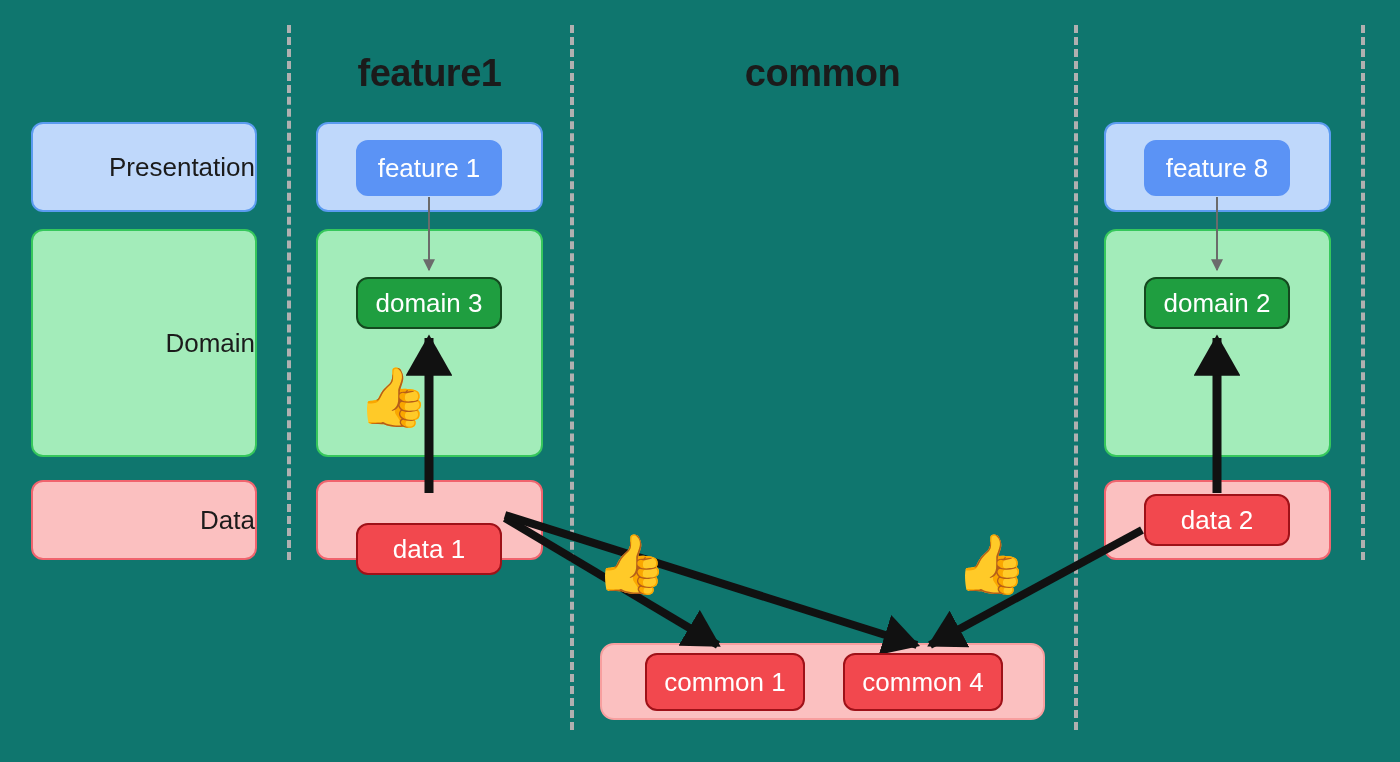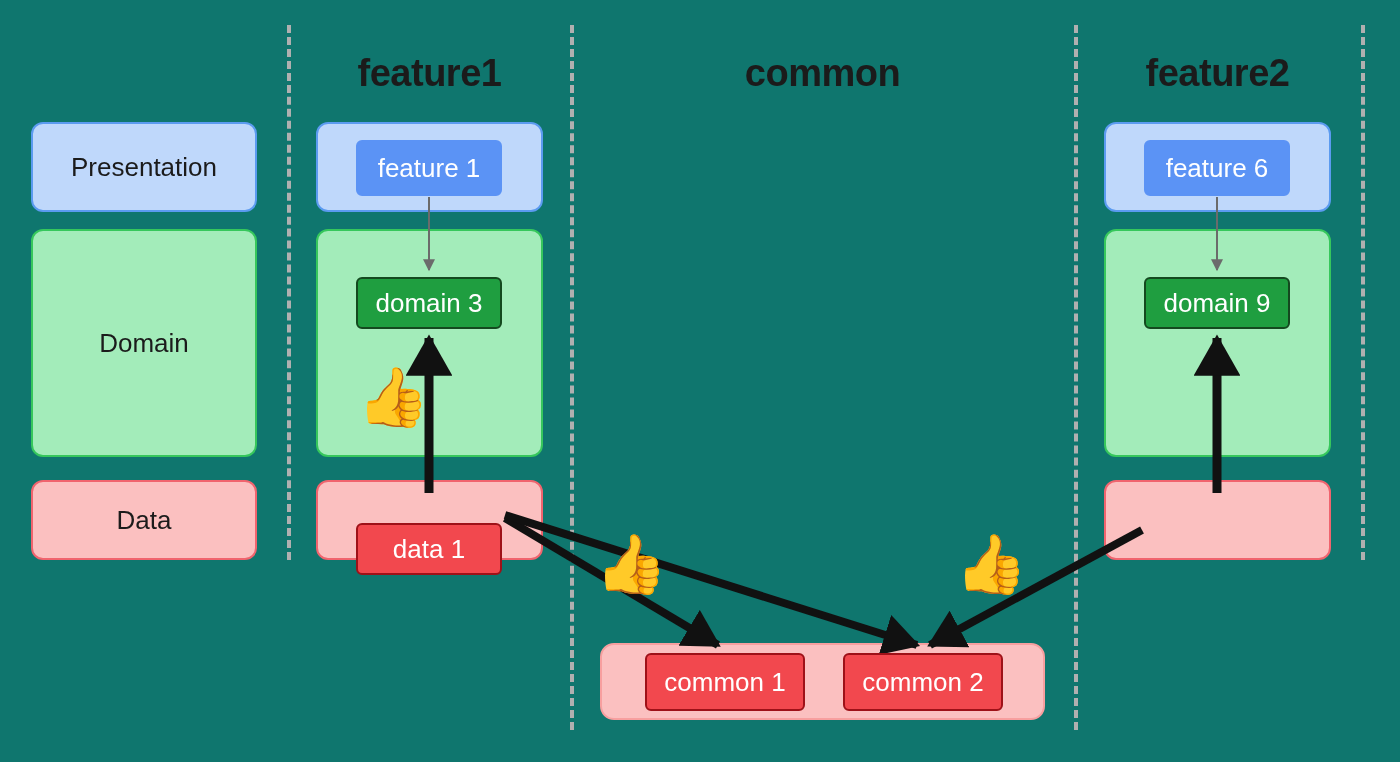--- a/index.html
+++ b/index.html
@@ -38,21 +38,21 @@
 
   
   .layer {
     position: absolute;
     box-sizing: border-box;
     border-radius: 12px;
     border-width: 2px;
     border-style: solid;
     display: flex;
     align-items: center;
-    justify-content: center;
+    justify-content: flex-end;
   }
   .layer-label {
     font-size: 26px;
     color: #1b1b1b;
   }
 
   .layer.presentation {
     background: #bfd8fb;
     border-color: #5b9bf0;
   }
@@ -62,21 +62,21 @@
   }
   .layer.data {
     background: #fbc0c0;
     border-color: #f0646e;
   }
 
   
   .node {
     position: absolute;
     box-sizing: border-box;
-    border-radius: 6px;
+    border-radius: 12px;
     border-width: 2px;
     border-style: solid;
     display: flex;
     align-items: center;
     justify-content: center;
     color: #ffffff;
     font-size: 26px;
     z-index: 5;
     white-space: nowrap;
   }
@@ -118,21 +118,20 @@
 
 <div id="stage">
 
   <div class="vsep" style="left:287px; top:25px; height:535px;"></div>
   <div class="vsep" style="left:570px; top:25px; height:705px;"></div>
   <div class="vsep" style="left:1074px; top:25px; height:705px;"></div>
   <div class="vsep" style="left:1361px; top:25px; height:535px;"></div>
 
   <div class="col-header" style="left:317px; top:52px; width:225px;">feature1</div>
   <div class="col-header" style="left:600px; top:52px; width:445px;">common</div>
-  <div class="col-header" style="left:1105px; top:52px; width:225px;">feature2</div>
 
   <div class="layer presentation" style="left:31px; top:122px; width:226px; height:90px;">
     <span class="layer-label">Presentation</span>
   </div>
   <div class="layer domain" style="left:31px; top:229px; width:226px; height:228px;">
     <span class="layer-label">Domain</span>
   </div>
   <div class="layer data" style="left:31px; top:480px; width:226px; height:80px;">
     <span class="layer-label">Data</span>
   </div>
@@ -142,26 +141,27 @@
   <div class="layer data" style="left:316px; top:480px; width:227px; height:80px;"></div>
 
   <div class="node blue" style="left:356px; top:140px; width:146px; height:56px;">feature 1</div>
   <div class="node green" style="left:356px; top:277px; width:146px; height:52px;">domain 3</div>
   <div class="node red" style="left:356px; top:494px; width:146px; height:52px;margin-top:29px;">data 1</div>
 
   <div class="layer presentation" style="left:1104px; top:122px; width:227px; height:90px;"></div>
   <div class="layer domain" style="left:1104px; top:229px; width:227px; height:228px;"></div>
   <div class="layer data" style="left:1104px; top:480px; width:227px; height:80px;"></div>
 
-  <div class="node blue" style="left:1144px; top:140px; width:146px; height:56px;">feature 6</div>
-  <div class="node green" style="left:1144px; top:277px; width:146px; height:52px;">domain 9</div>
+  <div class="node blue" style="left:1144px; top:140px; width:146px; height:56px;">feature 8</div>
+  <div class="node green" style="left:1144px; top:277px; width:146px; height:52px;">domain 2</div>
+  <div class="node red" style="left:1144px; top:494px; width:146px; height:52px;">data 2</div>
 
   <div class="common-group" style="left:600px; top:643px; width:445px; height:77px;"></div>
   <div class="node red" style="left:645px; top:653px; width:160px; height:58px;">common 1</div>
-  <div class="node red" style="left:843px; top:653px; width:160px; height:58px;">common 2</div>
+  <div class="node red" style="left:843px; top:653px; width:160px; height:58px;">common 4</div>
 
   <svg id="arrows" viewBox="0 0 1400 762" xmlns="http://www.w3.org/2000/svg">
     <defs>
       <marker id="headThin" markerWidth="7" markerHeight="7" refX="5.4" refY="3" orient="auto" markerUnits="strokeWidth">
         <path d="M0,0 L6,3 L0,6 z" fill="#6b6b6b"></path>
       </marker>
       <marker id="headThick" markerWidth="5.2" markerHeight="5.2" refX="4.2" refY="2.6" orient="auto" markerUnits="strokeWidth">
         <path d="M0,0 L4.6,2.6 L0,5.2 z" fill="#111111"></path>
       </marker>
     </defs>

